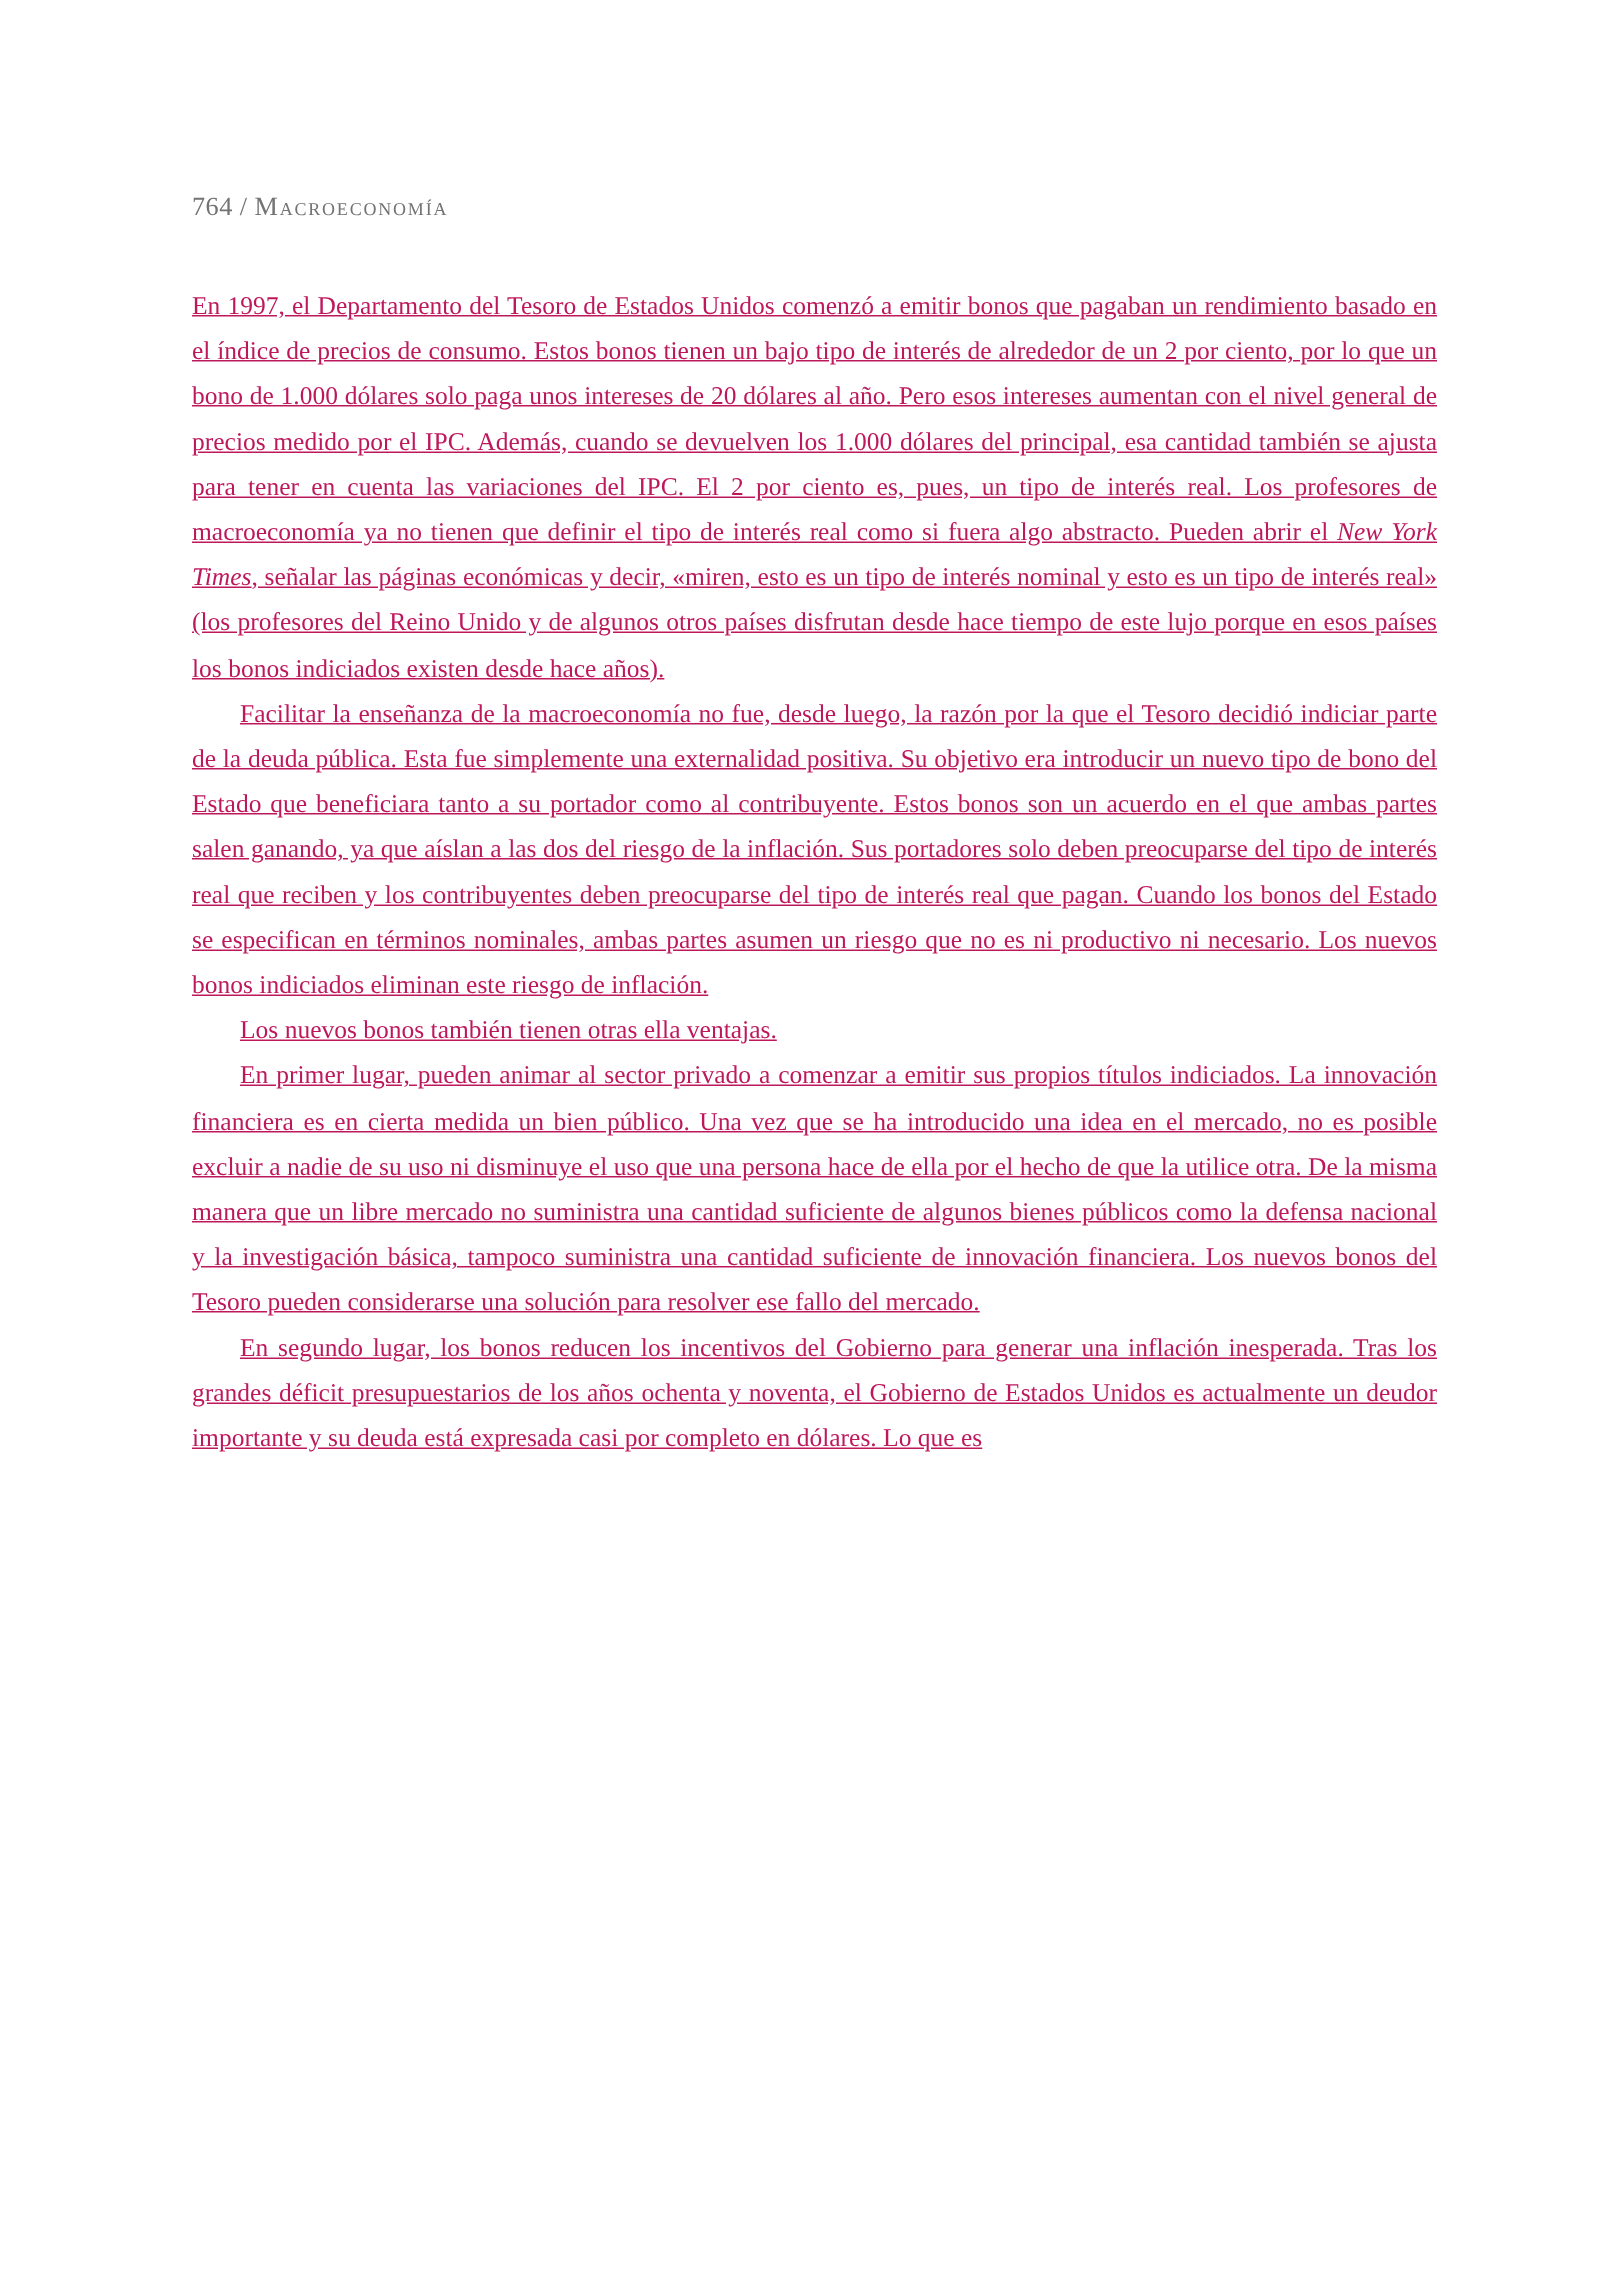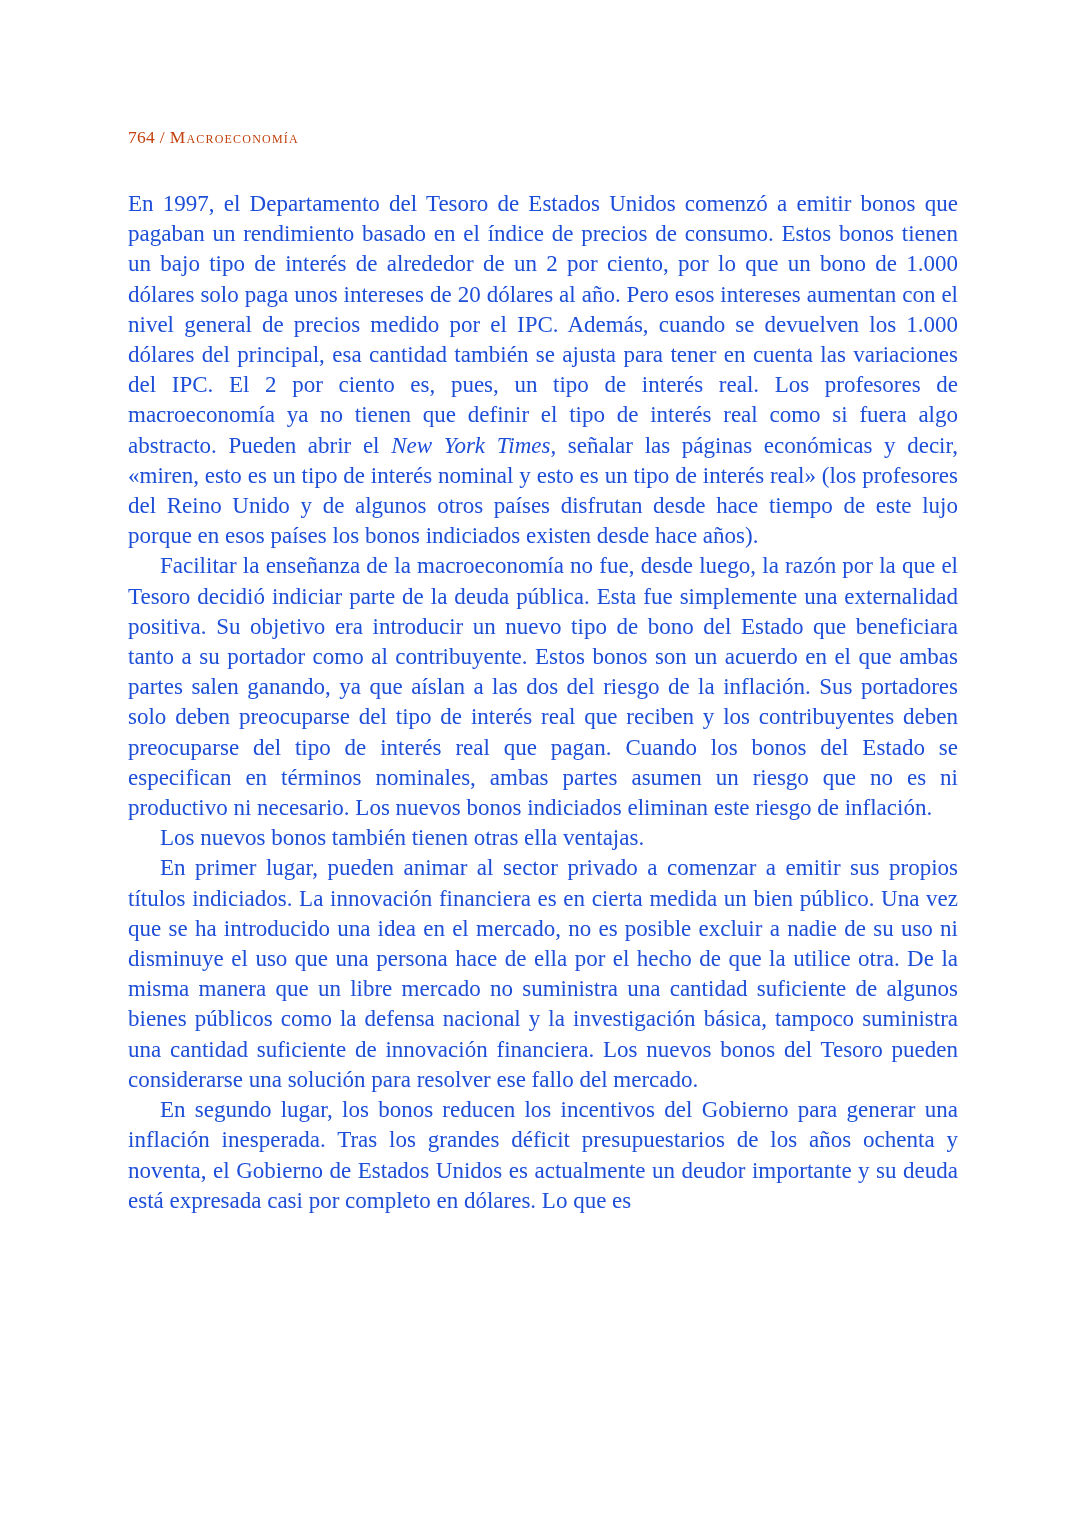--- a/index.html
+++ b/index.html
@@ -15,21 +15,21 @@
   .page-inner {
     position: absolute;
     left: 128px;
     top: 127px;
     width: 830px;
   }
   .running-head {
     font-size: 17.5px;
     line-height: 21px;
     letter-spacing: 0.3px;
-    color: #c2410c;
+    color: #737373;
     margin-bottom: 41px;
   }
   .running-head .sc {
     font-variant: small-caps;
     letter-spacing: 1.2px;
   }
   .kicker-wrap { margin-bottom: 11px; }
   .kicker {
     display: inline-block;
     border-top: 2px solid #1a1a1a;
@@ -40,24 +40,25 @@
     letter-spacing: 0.4px;
     color: #1a1a1a;
   }
   .cs-title {
     font-size: 19.5px;
     font-weight: bold;
     color: #1a1a1a;
     margin-bottom: 27px;
   }
   .body-text p {
-    font-size: 23px;
+    font-size: 17px;
     line-height: 30.2px;
     text-align: justify;
-    color: #1d4ed8;
+    color: #be185d;
+    text-decoration: underline;
   }
   .body-text p.indent { text-indent: 32px; }
   .body-text em { font-style: italic; }
 </style>
 </head>
 <body>
 
 <div class="page-inner">
 
   <header class="running-head">

